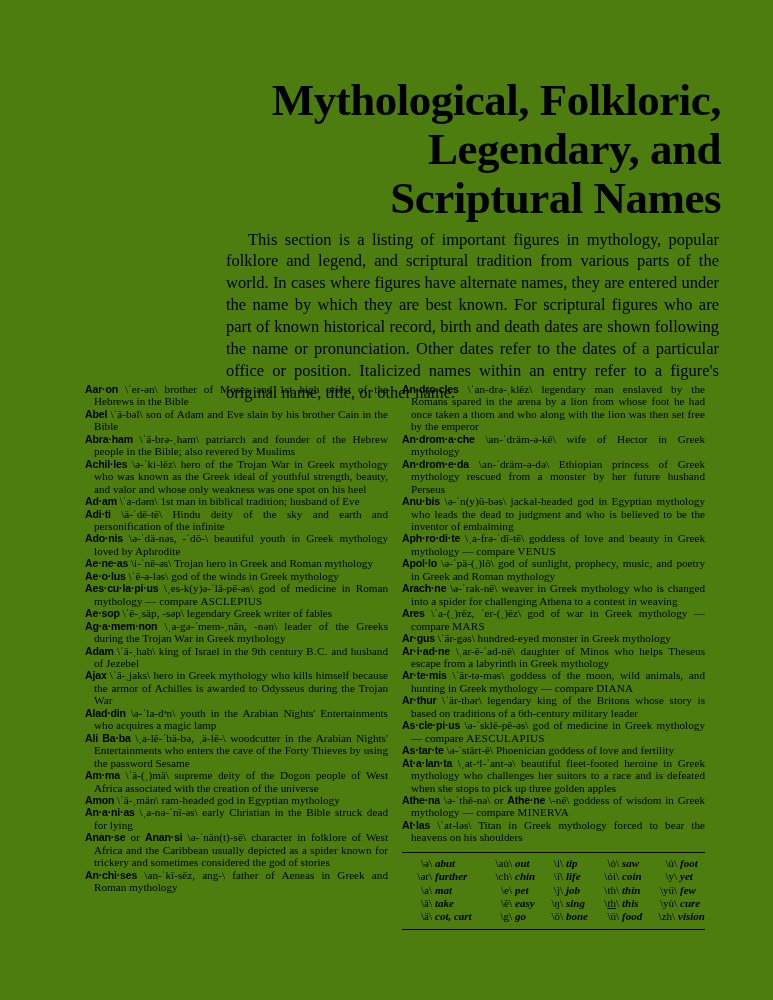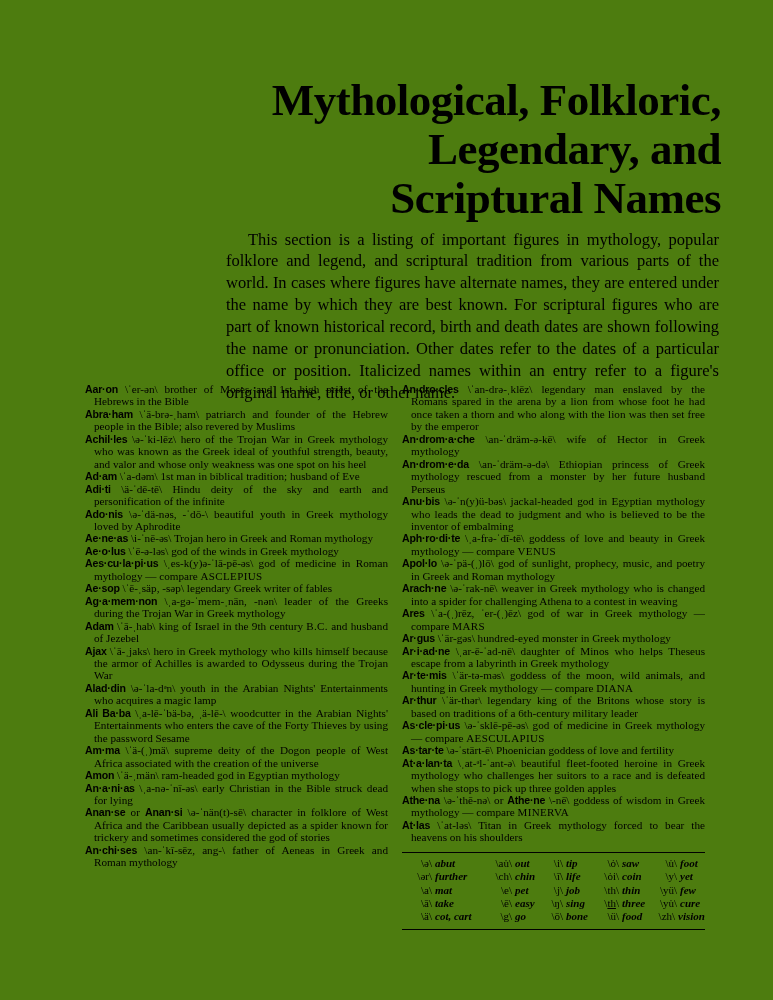--- a/index.html
+++ b/index.html
@@ -61,20 +61,21 @@
     <span>Mythological, Folkloric,</span>
     <span>Legendary, and</span>
     <span>Scriptural Names</span>
   </h1>
 
   <p class="intro">This section is a listing of important figures in mythology, popular folklore and legend, and scriptural tradition from various parts of the world. In cases where figures have alternate names, they are entered under the name by which they are best known. For scriptural figures who are part of known historical record, birth and death dates are shown following the name or pronunciation. Other dates refer to the dates of a particular office or position. Italicized names within an entry refer to a figure's original name, title, or other name.</p>
 
   <div class="columns">
     <div class="col" id="col-left">
         <p class="entry"><span class="seg-b">Aar·on</span><span class="seg-r"> \ˈer-ən\ brother of Moses and 1st high priest of the Hebrews in the Bible</span></p>
+        <p class="entry"><span class="seg-b">Abel</span><span class="seg-r"> \ˈā-bəl\ son of Adam and Eve slain by his brother Cain in the Bible</span></p>
         <p class="entry"><span class="seg-b">Abra·ham</span><span class="seg-r"> \ˈā-brə-ˌham\ patriarch and founder of the Hebrew people in the Bible; also revered by Muslims</span></p>
         <p class="entry"><span class="seg-b">Achil·les</span><span class="seg-r"> \ə-ˈki-lēz\ hero of the Trojan War in Greek mythology who was known as the Greek ideal of youthful strength, beauty, and valor and whose only weakness was one spot on his heel</span></p>
         <p class="entry"><span class="seg-b">Ad·am</span><span class="seg-r"> \ˈa-dəm\ 1st man in biblical tradition; husband of Eve</span></p>
         <p class="entry"><span class="seg-b">Adi·ti</span><span class="seg-r"> \ä-ˈdē-tē\ Hindu deity of the sky and earth and personification of the infinite</span></p>
         <p class="entry"><span class="seg-b">Ado·nis</span><span class="seg-r"> \ə-ˈdä-nəs, -ˈdō-\ beautiful youth in Greek mythology loved by Aphrodite</span></p>
         <p class="entry"><span class="seg-b">Ae·ne·as</span><span class="seg-r"> \i-ˈnē-əs\ Trojan hero in Greek and Roman mythology</span></p>
         <p class="entry"><span class="seg-b">Ae·o·lus</span><span class="seg-r"> \ˈē-ə-ləs\ god of the winds in Greek mythology</span></p>
         <p class="entry"><span class="seg-b">Aes·cu·la·pi·us</span><span class="seg-r"> \ˌes-k(y)ə-ˈlā-pē-əs\ god of medicine in Roman mythology — compare </span><span class="seg-sc">ASCLEPIUS</span></p>
         <p class="entry"><span class="seg-b">Ae·sop</span><span class="seg-r"> \ˈē-ˌsäp, -səp\ legendary Greek writer of fables</span></p>
         <p class="entry"><span class="seg-b">Ag·a·mem·non</span><span class="seg-r"> \ˌa-gə-ˈmem-ˌnän, -nən\ leader of the Greeks during the Trojan War in Greek mythology</span></p>
@@ -126,21 +127,21 @@
             <span class="key-cell"><span class="ks">\<span>a</span>\</span><span class="kw">mat</span></span>
             <span class="key-cell"><span class="ks">\<span>e</span>\</span><span class="kw">pet</span></span>
             <span class="key-cell"><span class="ks">\<span>j</span>\</span><span class="kw">job</span></span>
             <span class="key-cell"><span class="ks">\<span>th</span>\</span><span class="kw">thin</span></span>
             <span class="key-cell"><span class="ks">\<span>yü</span>\</span><span class="kw">few</span></span>
           </div>
           <div class="key-row">
             <span class="key-cell"><span class="ks">\<span>ā</span>\</span><span class="kw">take</span></span>
             <span class="key-cell"><span class="ks">\<span>ē</span>\</span><span class="kw">easy</span></span>
             <span class="key-cell"><span class="ks">\<span>ŋ</span>\</span><span class="kw">sing</span></span>
-            <span class="key-cell"><span class="ks">\<span class="und">th</span>\</span><span class="kw">three</span></span>
+            <span class="key-cell"><span class="ks">\<span class="und">th</span>\</span><span class="kw">this</span></span>
             <span class="key-cell"><span class="ks">\<span>yu̇</span>\</span><span class="kw">cure</span></span>
           </div>
           <div class="key-row">
             <span class="key-cell"><span class="ks">\<span>ä</span>\</span><span class="kw">cot, cart</span></span>
             <span class="key-cell"><span class="ks">\<span>g</span>\</span><span class="kw">go</span></span>
             <span class="key-cell"><span class="ks">\<span>ō</span>\</span><span class="kw">bone</span></span>
             <span class="key-cell"><span class="ks">\<span>ü</span>\</span><span class="kw">food</span></span>
             <span class="key-cell"><span class="ks">\<span>zh</span>\</span><span class="kw">vision</span></span>
           </div>
         </div>

